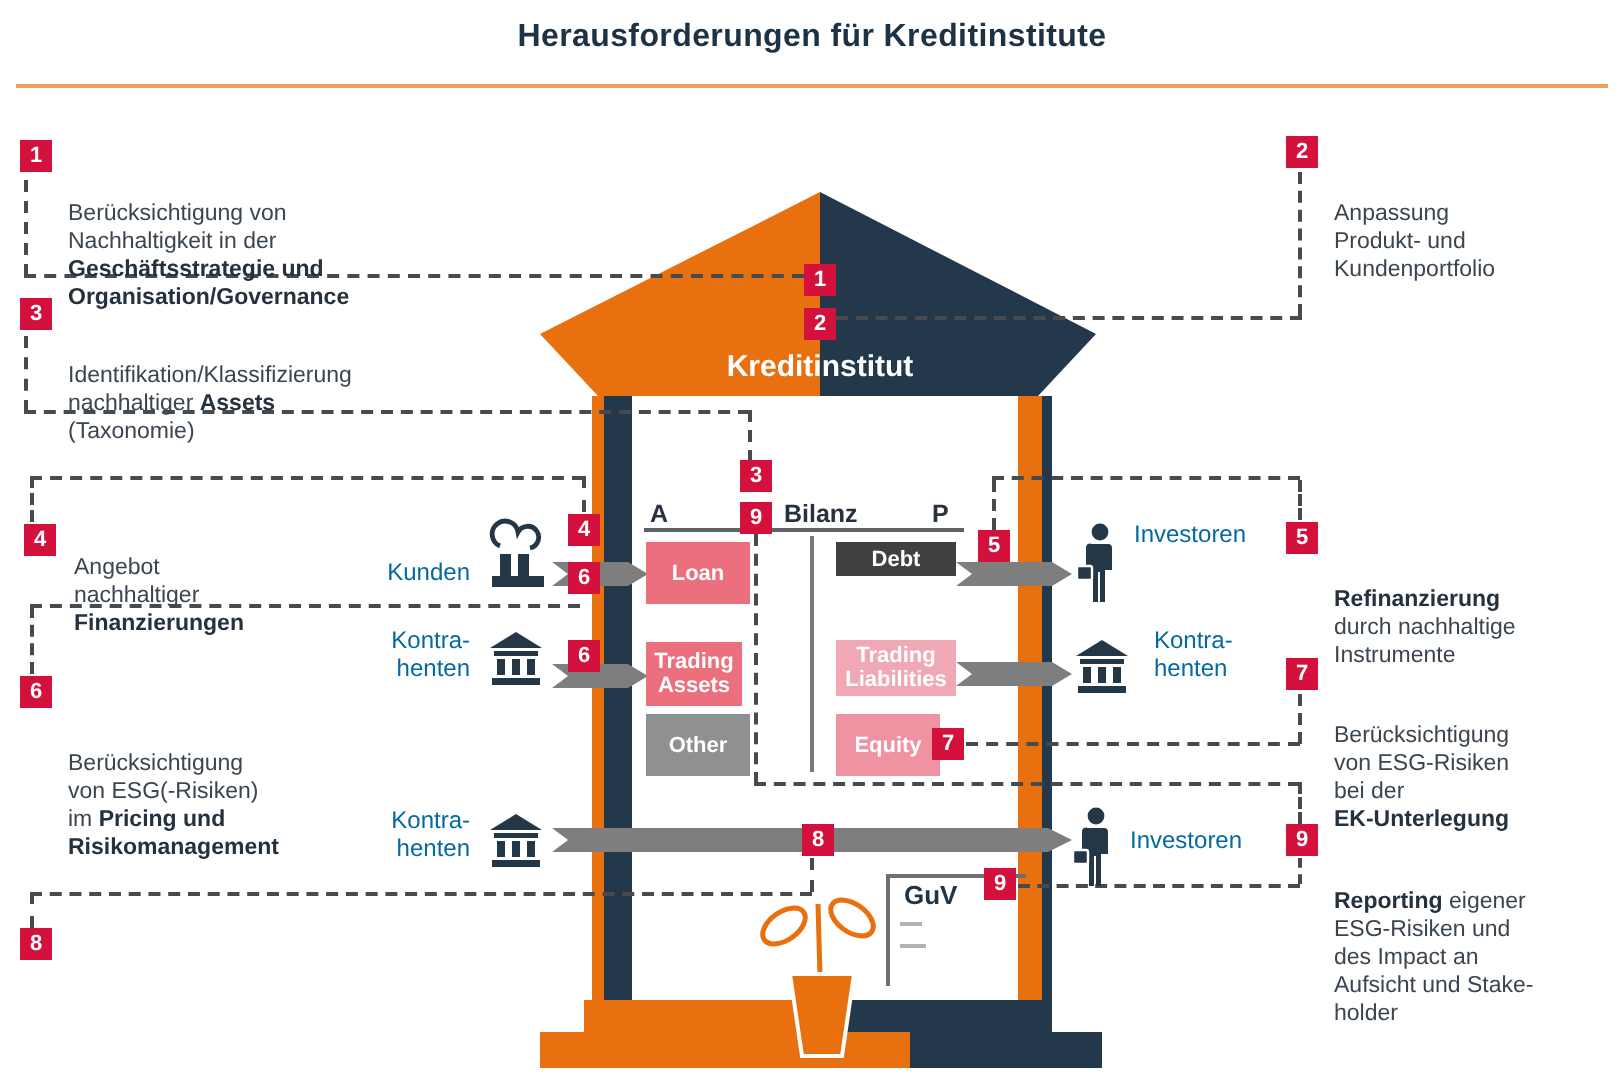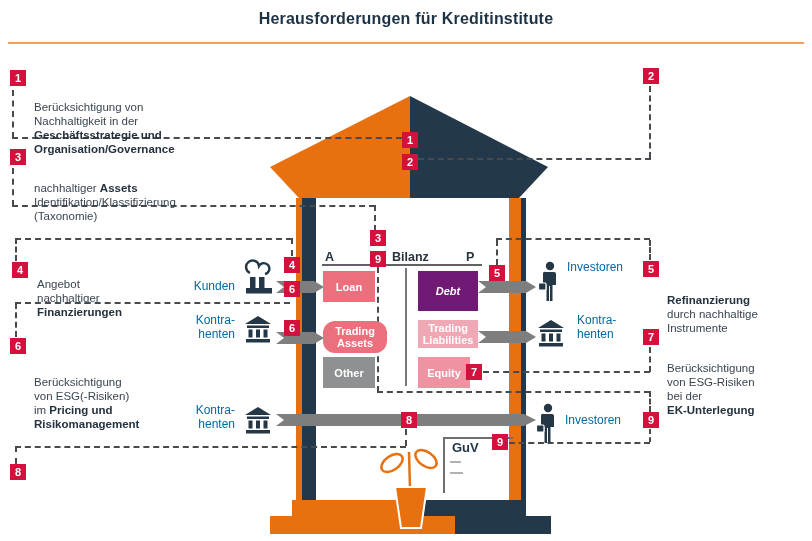--- a/index.html
+++ b/index.html
@@ -94,31 +94,32 @@
   <div class="abs dash-h" style="left:483px;top:371px;width:167px;"></div>
   <div class="abs dash-v" style="left:15px;top:446px;height:18px;"></div>
   <div class="abs dash-h" style="left:15px;top:446px;width:391px;"></div>
   <div class="abs dash-v" style="left:405px;top:429px;height:17px;"></div>
   <div class="abs dash-v" style="left:377px;top:267px;height:125px;"></div>
   <div class="abs dash-h" style="left:377px;top:391px;width:273px;"></div>
   <div class="abs dash-v" style="left:649px;top:391px;height:21px;"></div>
   <div class="abs dash-v" style="left:649px;top:429px;height:13px;"></div>
   <div class="abs dash-h" style="left:509px;top:442px;width:141px;"></div>
 
+  <div class="abs" id="kreditinstitut">Kreditinstitut</div>
 
   <div class="abs bs-hdr" style="left:325px;top:250px;">A</div>
   <div class="abs bs-hdr" style="left:392px;top:250px;">Bilanz</div>
   <div class="abs bs-hdr" style="left:466px;top:250px;">P</div>
   <div class="abs" id="bs-topline"></div>
   <div class="abs" id="bs-divider"></div>
 
   <div class="abs bs-box" style="left:323px;top:271px;width:52px;height:31px;background:#ec6f7d;">Loan</div>
-  <div class="abs bs-box small" style="left:323px;top:321px;width:64px;height:32px;background:#ec6f7d;border-radius:12px;">Trading Assets</div>
+  <div class="abs bs-box small" style="left:323px;top:321px;width:48px;height:32px;background:#ec6f7d;">Trading Assets</div>
   <div class="abs bs-box" style="left:323px;top:357px;width:52px;height:31px;background:#8f9091;">Other</div>
-  <div class="abs bs-box" style="left:418px;top:271px;width:60px;height:40px;background:#701a75;font-style:italic;">Debt</div>
+  <div class="abs bs-box" style="left:418px;top:271px;width:60px;height:17px;background:#404040;">Debt</div>
   <div class="abs bs-box small" style="left:418px;top:320px;width:60px;height:28px;background:#f0a9b4;">Trading Liabilities</div>
   <div class="abs bs-box" style="left:418px;top:357px;width:52px;height:31px;background:#ef93a3;">Equity</div>
 
   <div class="abs" id="guv-box"></div>
   <div class="abs" id="guv-label">GuV</div>
   <div class="abs guv-line" style="left:450px;top:461px;width:11px;"></div>
   <div class="abs guv-line" style="left:450px;top:472px;width:13px;"></div>
 
   <svg class="abs" style="left:241px;top:257px;" width="36" height="40" viewBox="0 0 36 40">
     <path d="M9,16 a6.5,6.5 0 1 1 9,-7 a5.5,5.5 0 1 1 6,8" fill="#ffffff" stroke="#243746" stroke-width="2.4"></path>
@@ -180,22 +181,22 @@
   <div class="abs badge" style="left:10px;top:70px;">1</div>
   <div class="abs block" style="left:34px;top:66px;">
       <div><span>Berücksichtigung von</span></div>
       <div><span>Nachhaltigkeit in der</span></div>
       <div><span class="b">Geschäftsstrategie und</span></div>
       <div><span class="b">Organisation/Governance</span></div>
     </div>
 
   <div class="abs badge" style="left:10px;top:149px;">3</div>
   <div class="abs block" style="left:34px;top:147px;">
+      <div><span>Identifikation/Klassifizierung</span></div>
       <div><span>nachhaltiger </span><span class="b">Assets</span></div>
-      <div><span>Identifikation/Klassifizierung</span></div>
       <div><span>(Taxonomie)</span></div>
     </div>
 
   <div class="abs badge" style="left:12px;top:262px;">4</div>
   <div class="abs block" style="left:37px;top:243px;">
       <div><span>Angebot</span></div>
       <div><span>nachhaltiger</span></div>
       <div><span class="b">Finanzierungen</span></div>
     </div>
 
@@ -203,37 +204,49 @@
   <div class="abs block" style="left:34px;top:341px;">
       <div><span>Berücksichtigung</span></div>
       <div><span>von ESG(-Risiken)</span></div>
       <div><span>im </span><span class="b">Pricing und</span></div>
       <div><span class="b">Risikomanagement</span></div>
     </div>
 
   <div class="abs badge" style="left:10px;top:464px;">8</div>
 
   <div class="abs badge" style="left:643px;top:68px;">2</div>
+  <div class="abs block" style="left:667px;top:66px;">
+      <div><span>Anpassung</span></div>
+      <div><span>Produkt- und</span></div>
+      <div><span>Kundenportfolio</span></div>
+    </div>
 
   <div class="abs badge" style="left:643px;top:261px;">5</div>
   <div class="abs block" style="left:667px;top:259px;">
       <div><span class="b">Refinanzierung</span></div>
       <div><span>durch nachhaltige</span></div>
       <div><span>Instrumente</span></div>
     </div>
 
   <div class="abs badge" style="left:643px;top:329px;">7</div>
   <div class="abs block" style="left:667px;top:327px;">
       <div><span>Berücksichtigung</span></div>
       <div><span>von ESG-Risiken</span></div>
       <div><span>bei der</span></div>
       <div><span class="b">EK-Unterlegung</span></div>
     </div>
 
   <div class="abs badge" style="left:643px;top:412px;">9</div>
+  <div class="abs block" style="left:667px;top:410px;">
+      <div><span class="b">Reporting</span><span> eigener</span></div>
+      <div><span>ESG-Risiken und</span></div>
+      <div><span>des Impact an</span></div>
+      <div><span>Aufsicht und Stake-</span></div>
+      <div><span>holder</span></div>
+    </div>
 
   <div class="abs badge" style="left:402px;top:132px;">1</div>
   <div class="abs badge" style="left:402px;top:154px;">2</div>
   <div class="abs badge" style="left:370px;top:230px;">3</div>
   <div class="abs badge" style="left:370px;top:251px;">9</div>
   <div class="abs badge" style="left:284px;top:257px;">4</div>
   <div class="abs badge" style="left:284px;top:281px;">6</div>
   <div class="abs badge" style="left:284px;top:320px;">6</div>
   <div class="abs badge" style="left:489px;top:265px;">5</div>
   <div class="abs badge" style="left:466px;top:364px;">7</div>

